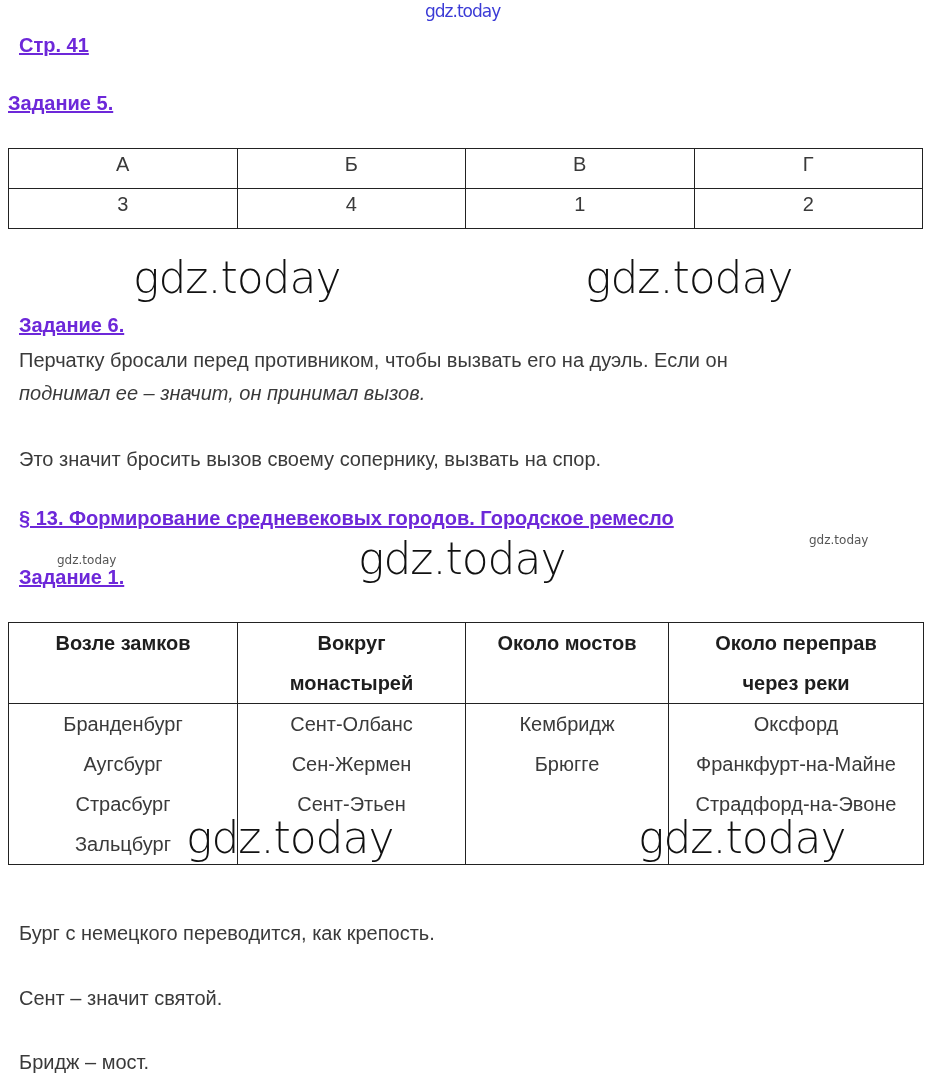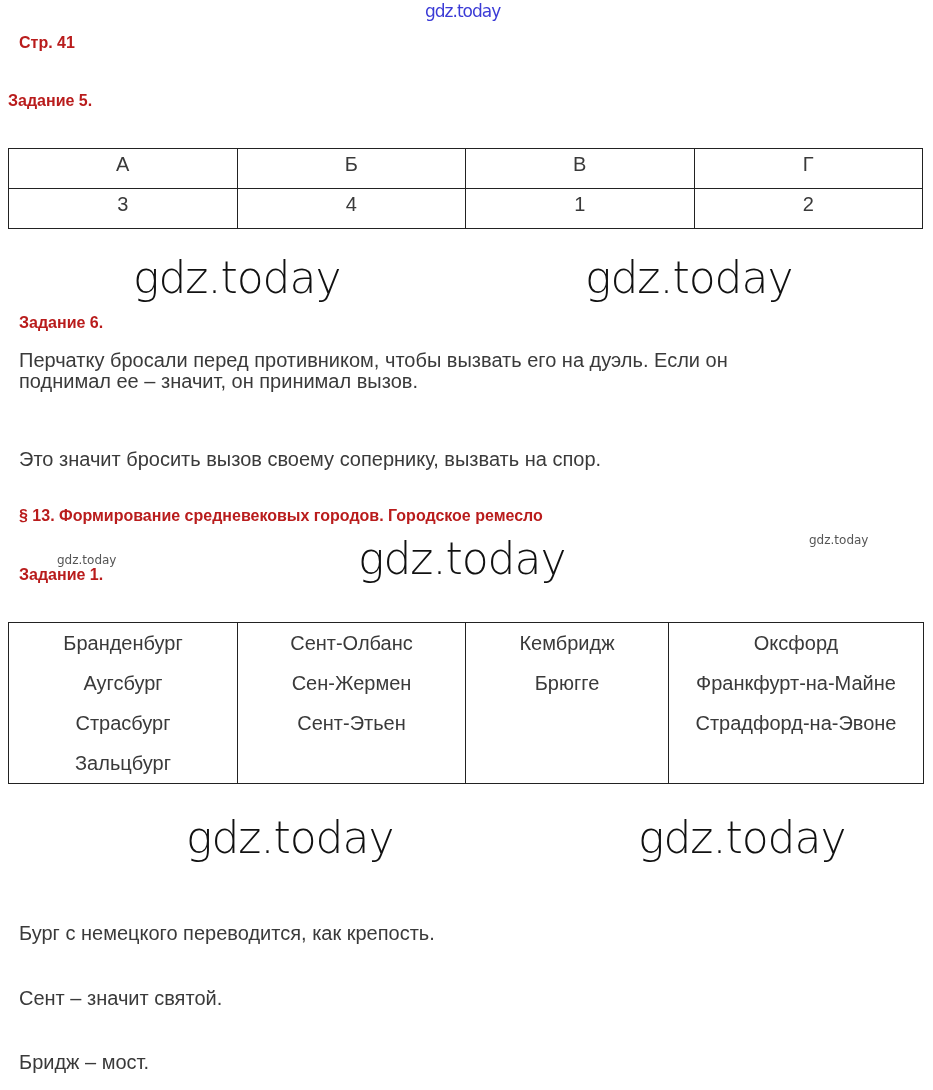--- a/index.html
+++ b/index.html
@@ -12,23 +12,24 @@
     height: 1090px;
     position: relative;
     overflow: hidden;
     font-family: "Liberation Sans", sans-serif;
     color: #2a2a2a;
   }
   .abs { position: absolute; }
   .heading {
     font-family: "Liberation Sans", sans-serif;
     font-weight: bold;
-    font-size: 16px;
-    color: #b91c1c;
+    font-size: 20px;
+    color: #6d28d9;
     white-space: nowrap;
+    text-decoration: underline;
   }
   .para {
     font-size: 20px;
     color: #3a3a3a;
     white-space: nowrap;
     left: 19px;
   }
   .wm-big {
     font-family: "DejaVu Sans", sans-serif;
     font-weight: 200;
@@ -113,39 +114,55 @@
     <td>2</td>
   </tr>
 </tbody>
   </table>
 
 <div class="abs heading" style="left:19px; top:292px;margin-top:22px;">Задание 6.</div>
 <div class="abs wm-big" style="left:133px; top:256px;">gdz.today</div>
 <div class="abs wm-big" style="left:585px; top:256px;">gdz.today</div>
 
 <div class="abs para" style="top:349px;">Перчатку бросали перед противником, чтобы вызвать его на дуэль. Если он</div>
-<div class="abs para" style="top:370px;">поднимал ее – значит, он принимал вызов.</div>
+<div class="abs para" style="top:382px;font-style:italic;">поднимал ее – значит, он принимал вызов.</div>
 <div class="abs para" style="top:448px;">Это значит бросить вызов своему сопернику, вызвать на спор.</div>
 
 <div class="abs heading" style="left:19px; top:507px;">§ 13. Формирование средневековых городов. Городское ремесло</div>
 
 <div class="abs wm-small" style="left:809px; top:533px;">gdz.today</div>
 <div class="abs wm-small" style="left:57px; top:553px;">gdz.today</div>
 <div class="abs wm-big" style="left:358px; top:537px;">gdz.today</div>
 
 <div class="abs heading" style="left:19px; top:566px;">Задание 1.</div>
 
 <table class="grid" id="t1">
   <colgroup>
     <col style="width:229px">
       <col style="width:228px">
       <col style="width:203px">
       <col style="width:255px">
   </colgroup>
   <tbody>
+      <tr>
+    <th>
+      <span class="cell-line">Возле замков</span>
+    </th>
+    <th>
+      <span class="cell-line">Вокруг</span>
+      <span class="cell-line">монастырей</span>
+    </th>
+    <th>
+      <span class="cell-line">Около мостов</span>
+    </th>
+    <th>
+      <span class="cell-line">Около переправ</span>
+      <span class="cell-line">через реки</span>
+    </th>
+  </tr>
   <tr>
     <td>
       <span class="cell-line">Бранденбург</span>
       <span class="cell-line">Аугсбург</span>
       <span class="cell-line">Страсбург</span>
       <span class="cell-line">Зальцбург</span>
     </td>
     <td>
       <span class="cell-line">Сент-Олбанс</span>
       <span class="cell-line">Сен-Жермен</span>

